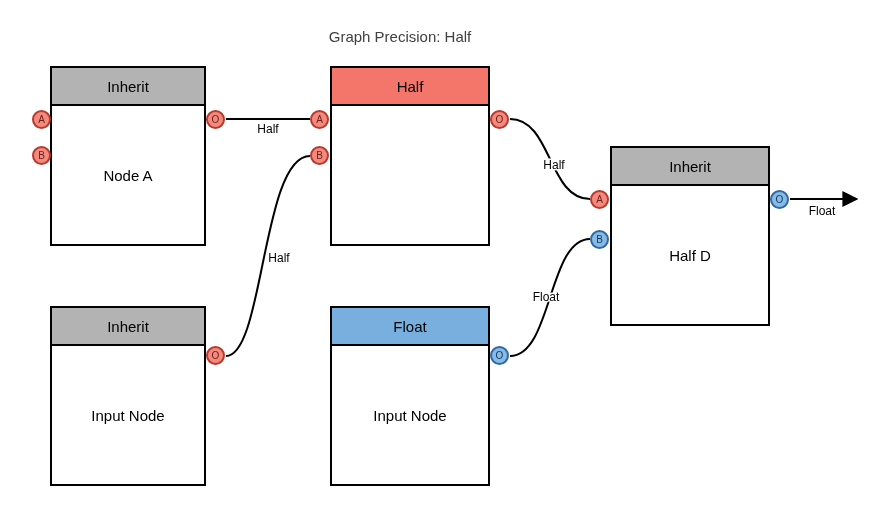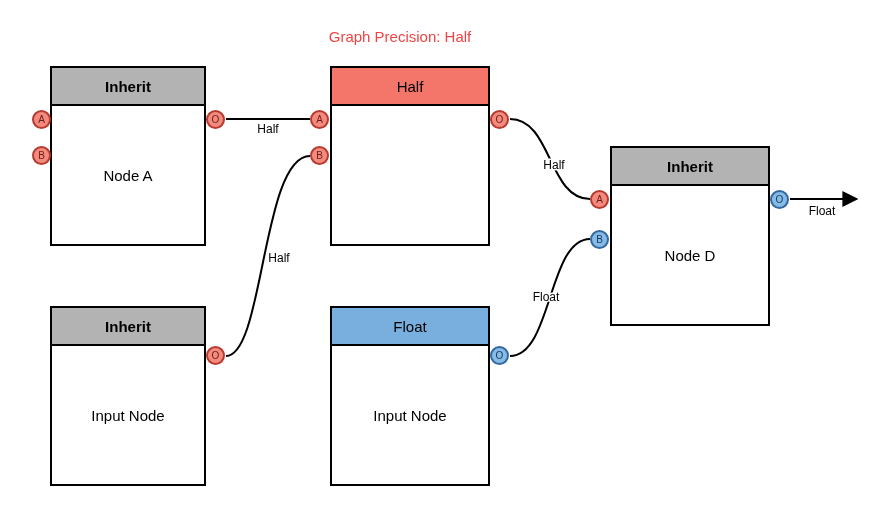--- a/index.html
+++ b/index.html
@@ -15,39 +15,39 @@
     background: #ffffff;
     overflow: hidden;
   }
   .title {
     position: absolute;
     top: 28px;
     left: 270px;
     width: 260px;
     text-align: center;
     font-size: 15px;
-    color: #ef4444;
+    color: #404040;
   }
   .node {
     position: absolute;
     border: 2px solid #000;
     background: #fff;
     display: flex;
     flex-direction: column;
     z-index: 1;
   }
   .node-header {
     height: 38px;
     border-bottom: 2px solid #000;
     display: flex;
     align-items: center;
     justify-content: center;
     font-size: 15px;
   }
-  .node-header.gray { background: var(--node_gray, #b3b3b3); font-weight: bold; }
+  .node-header.gray { background: var(--node_gray, #b3b3b3); }
   .node-header.red  { background: var(--node_red,  #f4766b); }
   .node-header.blue { background: var(--node_blue, #79afde); }
   .node-body {
     flex: 1;
     display: flex;
     align-items: center;
     justify-content: center;
     font-size: 15px;
     border-radius: 24px;
   }
@@ -105,21 +105,21 @@
     <div class="node-header gray">Inherit</div>
     <div class="node-body">Node A</div>
   </div>
 
   <div class="node" style="left:330px; top:66px; width:160px; height:180px;">
     <div class="node-header red">Half</div>
   </div>
 
   <div class="node" style="left:610px; top:146px; width:160px; height:180px;">
     <div class="node-header gray">Inherit</div>
-    <div class="node-body">Node D</div>
+    <div class="node-body">Half D</div>
   </div>
 
   <div class="node" style="left:50px; top:306px; width:156px; height:180px;">
     <div class="node-header gray">Inherit</div>
     <div class="node-body">Input Node</div>
   </div>
 
   <div class="node" style="left:330px; top:306px; width:160px; height:180px;">
     <div class="node-header blue">Float</div>
     <div class="node-body">Input Node</div>

